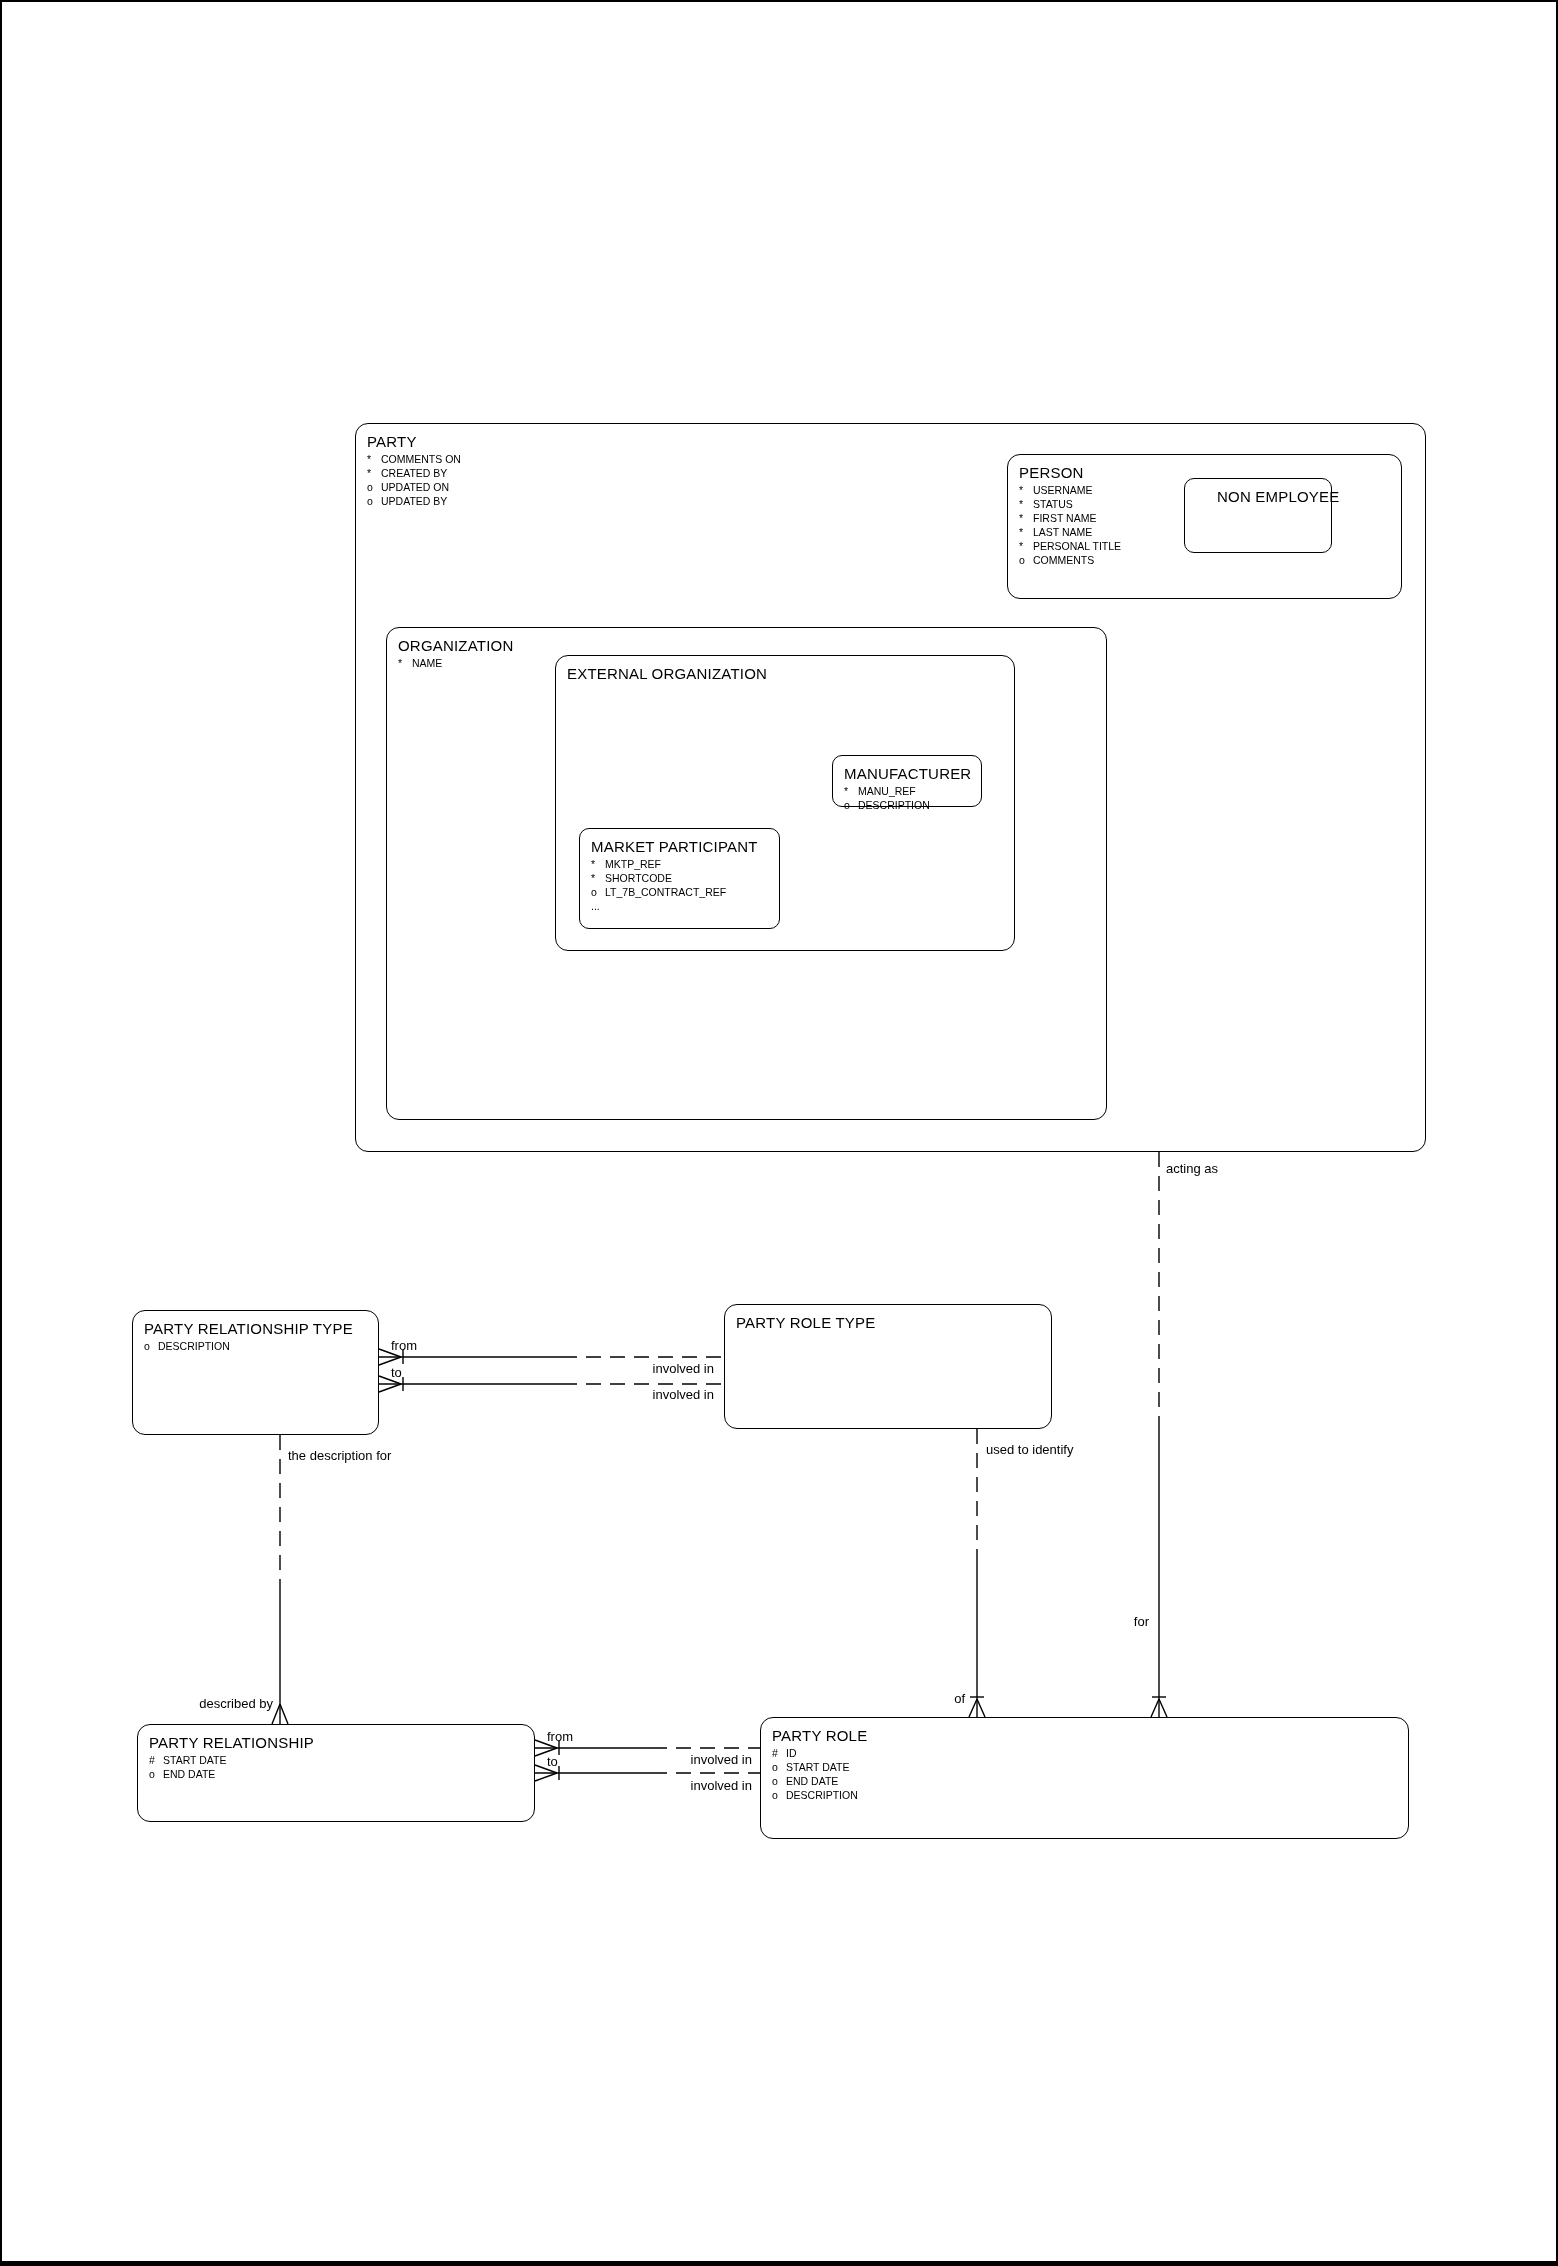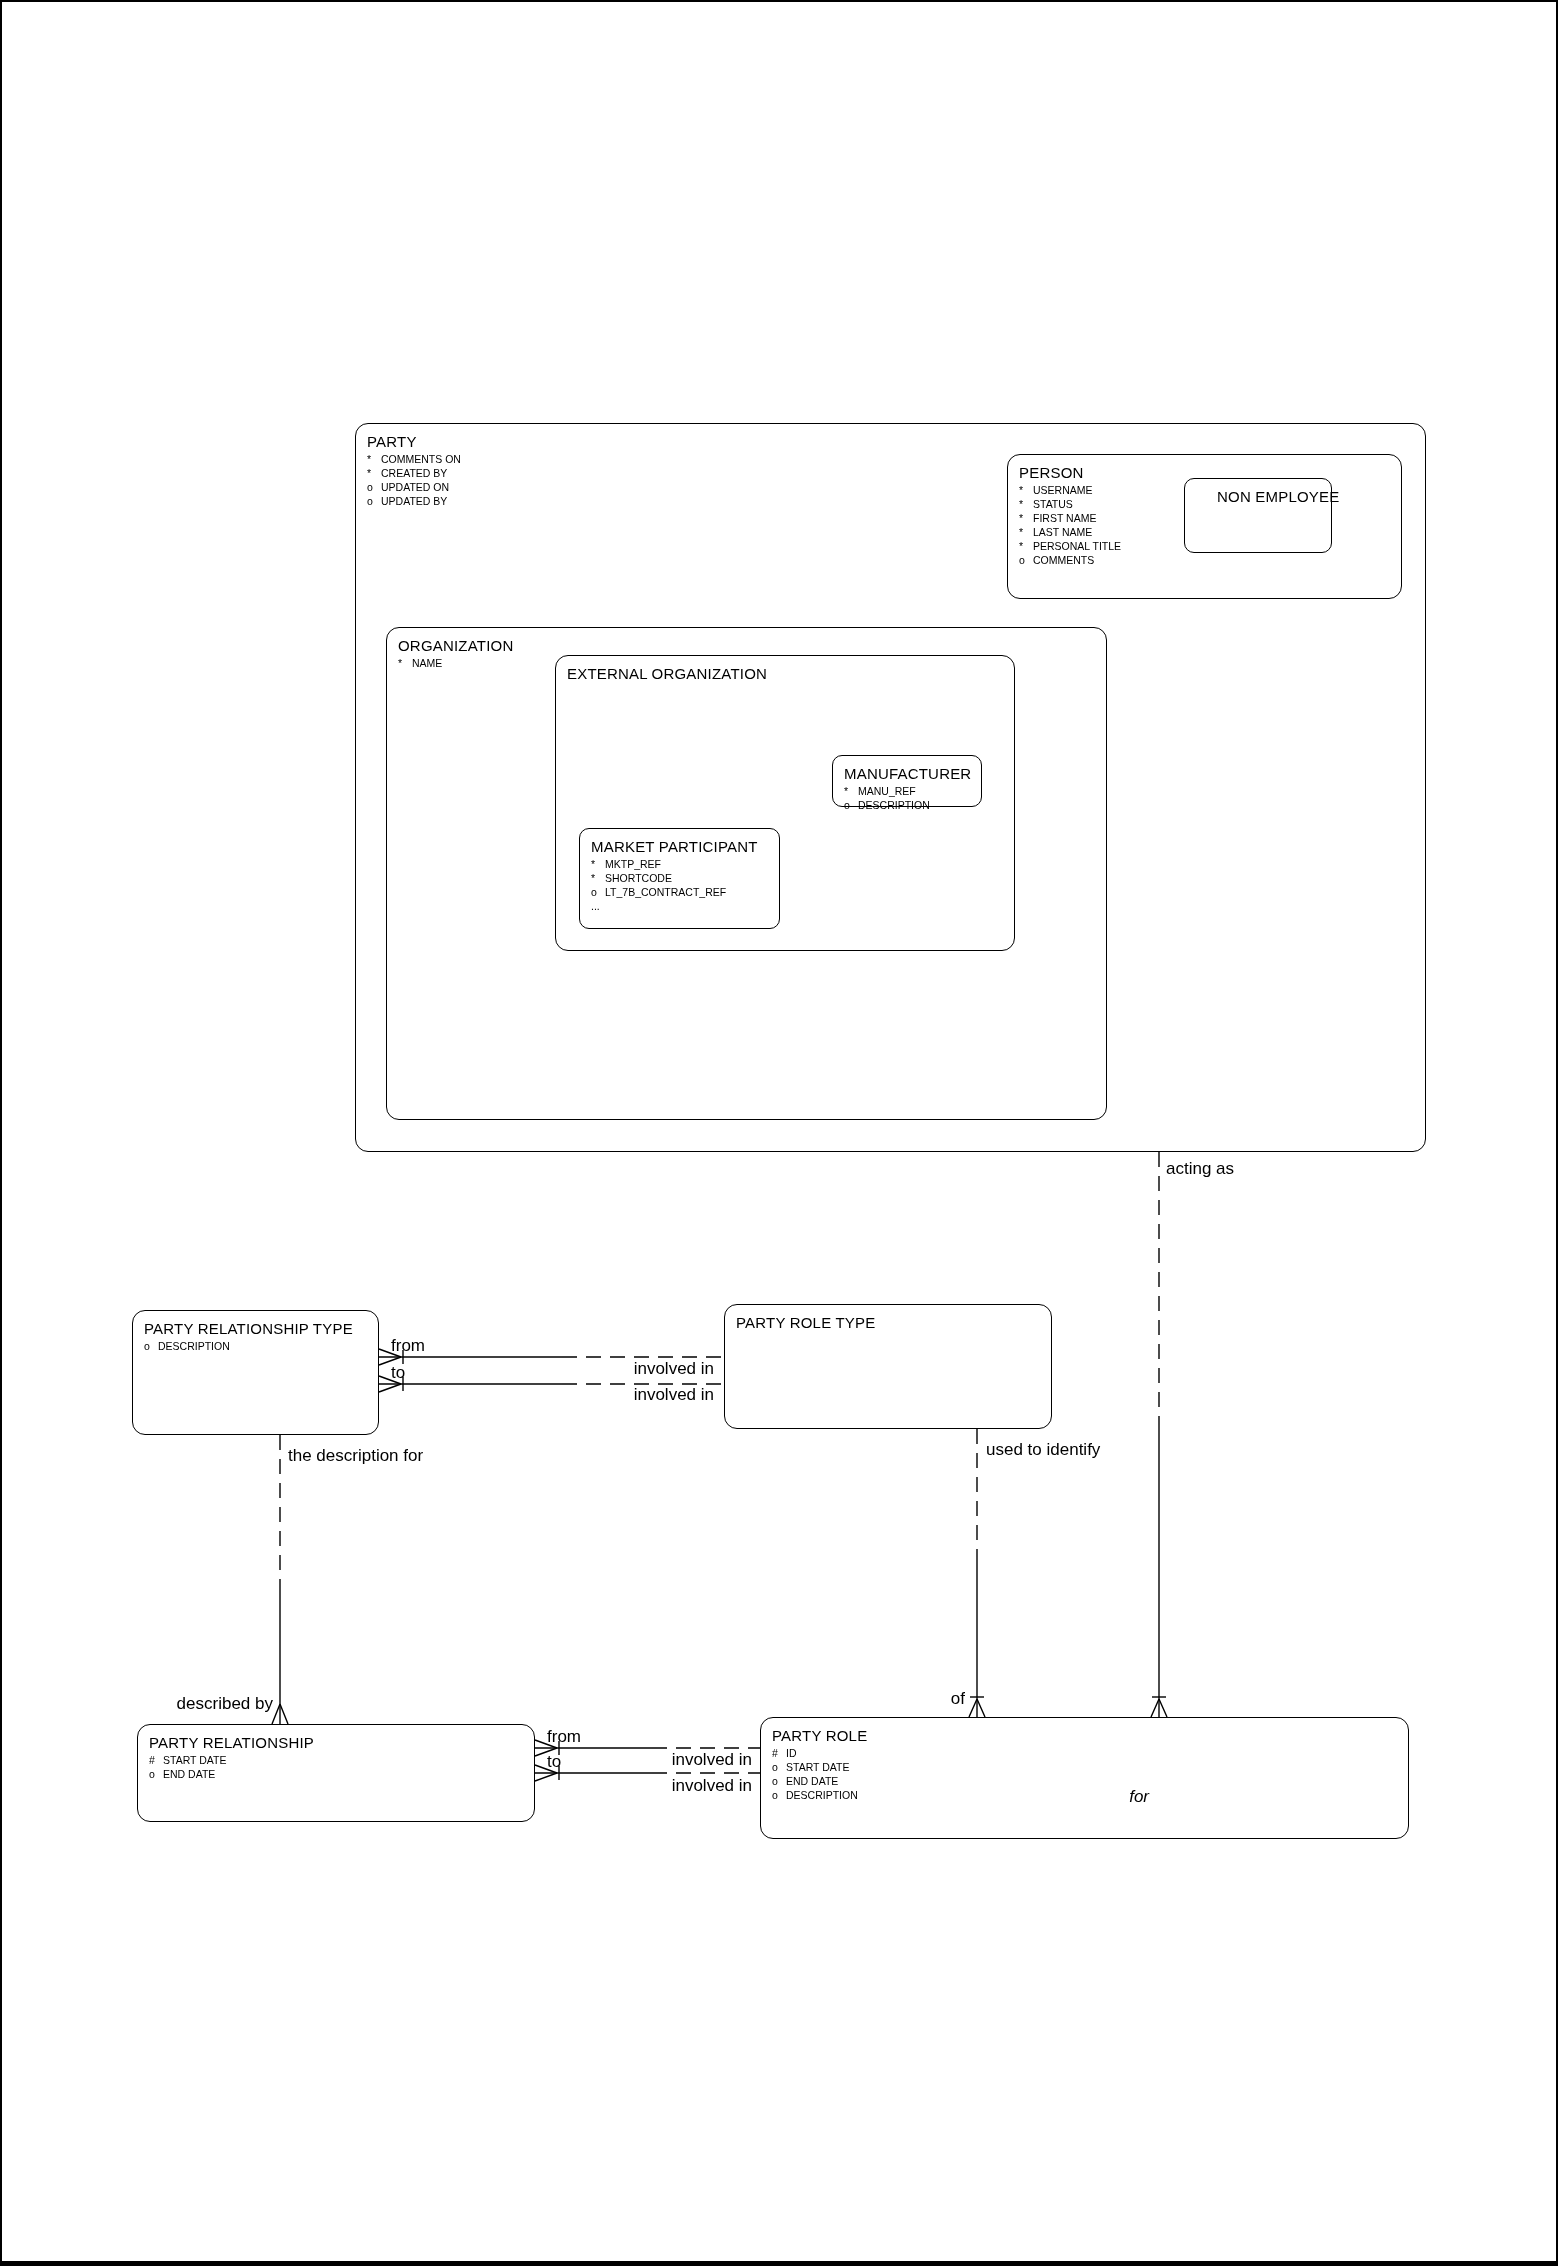--- a/index.html
+++ b/index.html
@@ -16,21 +16,21 @@
   }
   .entity{
     position:absolute;box-sizing:border-box;background:#fff;
     border:1.5px solid #000;border-radius:13px;
     padding:8px 6px 0 11px;
   }
   .entity.small{border-radius:10px;}
   .etitle{font-size:15px;line-height:19px;letter-spacing:.2px;white-space:nowrap;margin-bottom:1px;}
   .attr{display:flex;font-size:10.5px;line-height:14px;white-space:nowrap;}
   .am{width:14px;flex:none;}
-  .rlabel{position:absolute;font-size:17px;line-height:16px;white-space:nowrap;}
+  .rlabel{position:absolute;font-size:13px;line-height:16px;white-space:nowrap;}
   .ra{text-align:right;}
   svg#lines{position:absolute;left:0;top:0;pointer-events:none;}
   .sl{stroke:#000;stroke-width:1.4;fill:none;}
   .dl{stroke:#000;stroke-width:1.4;fill:none;stroke-dasharray:15 9;}
 </style>
 </head>
 <body>
 
 <div id="canvas">
 
@@ -230,21 +230,21 @@
   <div class="rlabel ra" style="left:600px;top:1359px;width:112px;">involved in</div>
   <div class="rlabel" style="left:389px;top:1363px;">to</div>
   <div class="rlabel ra" style="left:600px;top:1385px;width:112px;">involved in</div>
 
   <div class="rlabel" style="left:545px;top:1727px;">from</div>
   <div class="rlabel ra" style="left:640px;top:1750px;width:110px;">involved in</div>
   <div class="rlabel" style="left:545px;top:1752px;">to</div>
   <div class="rlabel ra" style="left:640px;top:1776px;width:110px;">involved in</div>
 
   <div class="rlabel" style="left:1164px;top:1159px;">acting as</div>
-  <div class="rlabel ra" style="left:1090px;top:1787px;width:57px;font-style:italic;">for</div>
+  <div class="rlabel ra" style="left:1090px;top:1612px;width:57px;">for</div>
 
   <div class="rlabel" style="left:984px;top:1440px;">used to identify</div>
   <div class="rlabel ra" style="left:910px;top:1689px;width:53px;">of</div>
 
   <div class="rlabel" style="left:286px;top:1446px;">the description for</div>
   <div class="rlabel ra" style="left:160px;top:1694px;width:111px;">described by</div>
 
 </div>
 
 </body></html>

